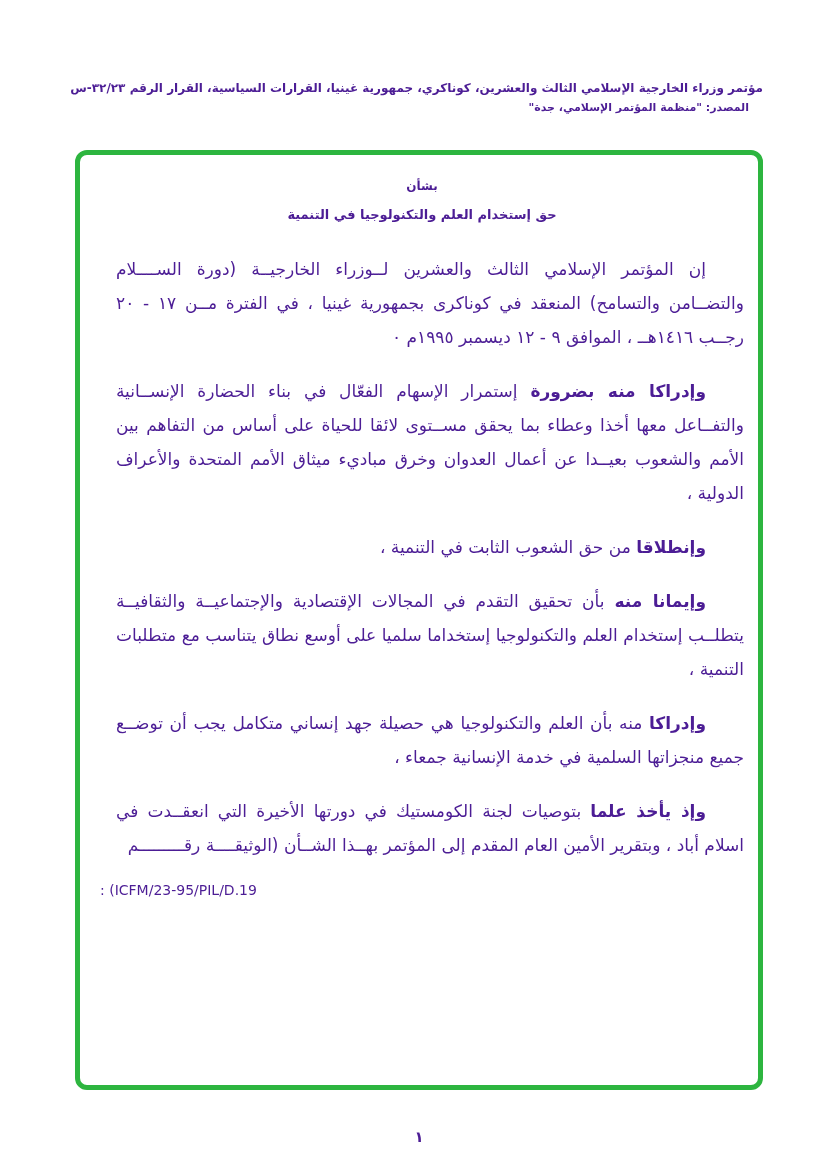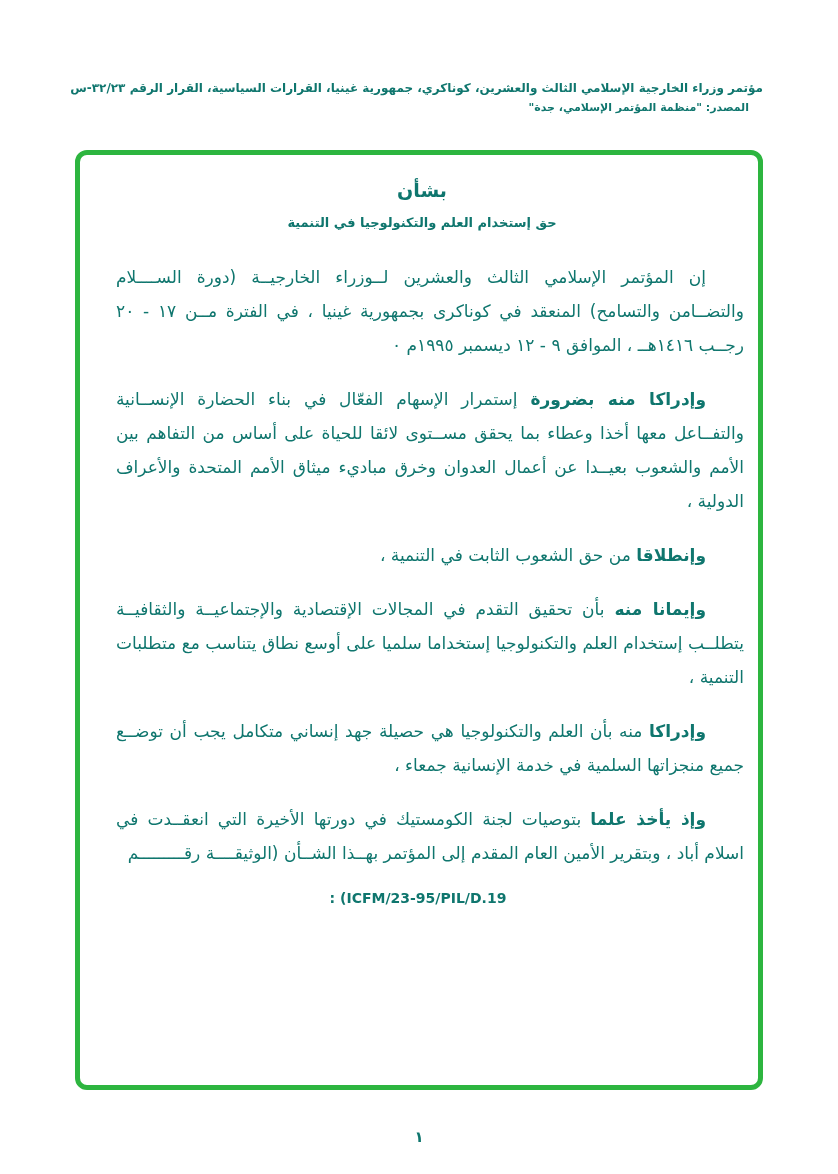--- a/index.html
+++ b/index.html
@@ -2,21 +2,21 @@
 <html lang="ar" style="--frame-green: #2db53f;"><head>
 <meta charset="utf-8">
 <style>
   html, body { margin:0; padding:0; background:#ffffff; }
   .page {
     position: relative;
     width: 838px;
     height: 1174px;
     background: #ffffff;
     font-family: "DejaVu Sans", sans-serif;
-    color: #0f766e;
+    color: #4c1d95;
     overflow: hidden;
     margin: 0 auto;
   }
 
   
   .doc-header {
     position: absolute;
     top: 80px;
     left: 70px;
     right: 75px;
@@ -46,37 +46,37 @@
     box-sizing: border-box;
     border: 5px solid var(--frame-green, #2db53f);
     border-radius: 12px;
     padding: 24px 14px 8px 20px;
     direction: rtl;
     overflow: hidden;
   }
 
   .titles { text-align: center; font-weight: bold; direction: rtl; }
   .title-number  { font-size: 17px; margin: 4px 0 14px; }
-  .title-about   { font-size: 19px; margin: 0 0 14px; }
+  .title-about   { font-size: 12px; margin: 0 0 14px; }
   .title-subject { font-size: 13px; margin: 0 0 30px; }
 
   .body-text p.para {
     font-size: 17px;
     line-height: 2.0;
     text-align: justify;
     margin: 0 0 20px 16px;
     text-indent: 38px;
     direction: rtl;
   }
   .body-text .lead { font-weight: bold; }
 
   .doc-ref {
     direction: ltr;
-    text-align: center;
-    font-weight: bold;
+    text-align: left;
+    font-weight: normal;
     font-size: 14px;
     padding-right: 8px;
     margin-top: 2px;
     font-family: "DejaVu Sans", sans-serif;
   }
 
   .page-number {
     position: absolute;
     bottom: 28px;
     left: 0;

